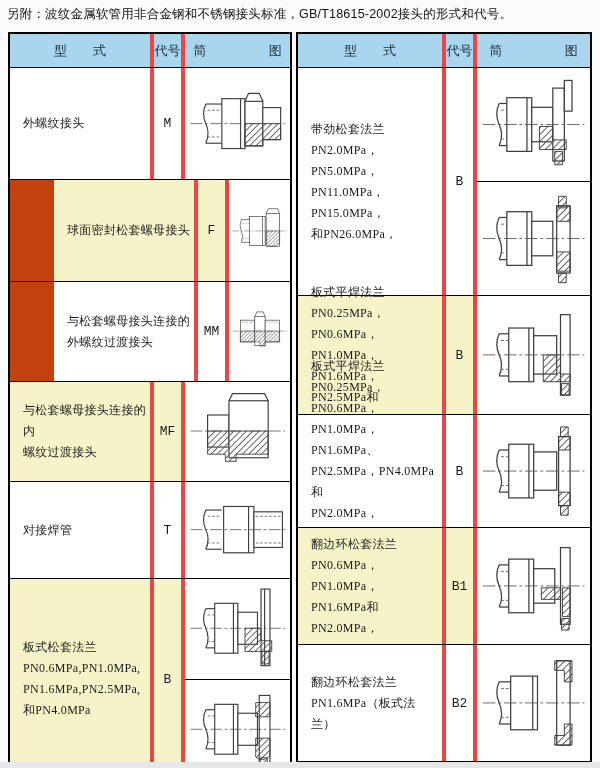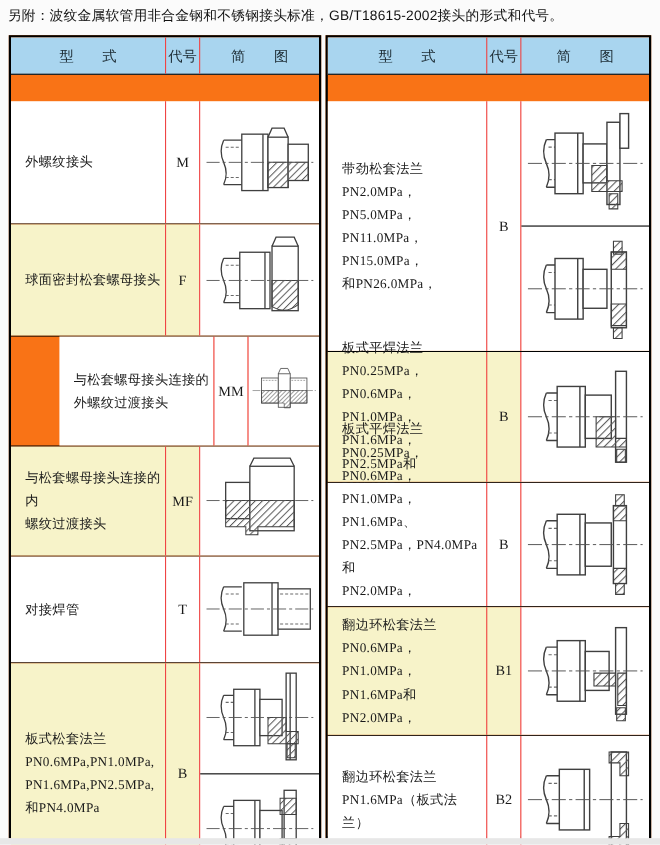--- a/index.html
+++ b/index.html
@@ -11,34 +11,34 @@
     -webkit-font-smoothing:antialiased;
   }
   .title{
     position:absolute;left:7px;top:6px;width:588px;
     font-family:"Liberation Sans","DejaVu Sans",sans-serif;
     font-weight:normal;font-size:12.5px;line-height:16px;color:#111;
     letter-spacing:0.2px;white-space:nowrap;
   }
   .tbl{
     position:absolute;top:32px;height:730px;
-    border:2px solid #000;box-sizing:border-box;background:#f97316;
-    display:flex;flex-direction:column;gap:24px;
+    border:2px solid #000;box-sizing:border-box;background:#c2410c;
+    display:flex;flex-direction:column;
   }
   .tbl-left{left:8px;width:284px;}
   .tbl-right{left:296px;width:296px;}
   .thead{
     height:33px;flex:0 0 33px;display:flex;border-bottom:1px solid #000;
     background:var(--header-bg,#a9d5ef);
   }
   .th{
     display:flex;align-items:center;justify-content:center;
     font-size:13px;color:#1c2b33;box-sizing:border-box;white-space:pre;
   }
-  .t-code,.t-diag,.c-code,.c-diag{border-left:1px solid #ef4444;}
+  .t-code,.t-diag,.c-code,.c-diag{border-left:4px solid #ef4444;font-family:Liberation Mono, monospace;}
   .tbl-left .t-type,.tbl-left .c-type{width:140px;flex:0 0 140px;}
   .tbl-right .t-type,.tbl-right .c-type{width:144px;flex:0 0 144px;}
   .t-code,.c-code{width:31px;flex:0 0 31px;}
   .t-diag,.c-diag{flex:1;}
   .rows{flex:1;display:flex;flex-direction:column;}
   .row{display:flex;border-bottom:1px solid #000;box-sizing:border-box;flex:0 0 auto;}
   .row:last-child{border-bottom:none;}
   .cell{box-sizing:border-box;background:#fff;}
   .c-type{
     display:flex;align-items:center;padding:4px 4px 4px 13px;
@@ -100,21 +100,21 @@
                 <rect x="64" y="23" width="20" height="50" class="rct"></rect>
                 <path d="M64,23 L68,14 L80,14 L84,23" class="pth"></path>
                 <rect x="84" y="30" width="20" height="36" class="rct"></rect>
                 <path d="M64,48 h40 v18 h-20 v7 h-20 z" class="hat"></path>
                 <line x1="3" y1="48" x2="109" y2="48" class="ctr"></line>
               </svg>
             </div>
           </div>
   </div>
 
-  <div class="row" style="height: 102px;">
+  <div class="row" style="height: 102px; padding-left: 44px;">
     <div class="cell c-type hl"><span class="txt">球面密封松套螺母接头</span></div>
     <div class="cell c-code hl">F</div>
     <div class="cell c-diag">
             <div class="subdiag">
               <svg viewBox="0 0 112 96" preserveAspectRatio="xMidYMid meet">
                 <path d="M20,26 q-5,11 0,22 q5,11 0,22" class="pth"></path>
                 <line x1="20" y1="26" x2="38" y2="26" class="lin"></line>
                 <line x1="20" y1="70" x2="38" y2="70" class="lin"></line>
                 <line x1="22" y1="33" x2="36" y2="33" class="dsh"></line>
                 <line x1="22" y1="63" x2="36" y2="63" class="dsh"></line>

